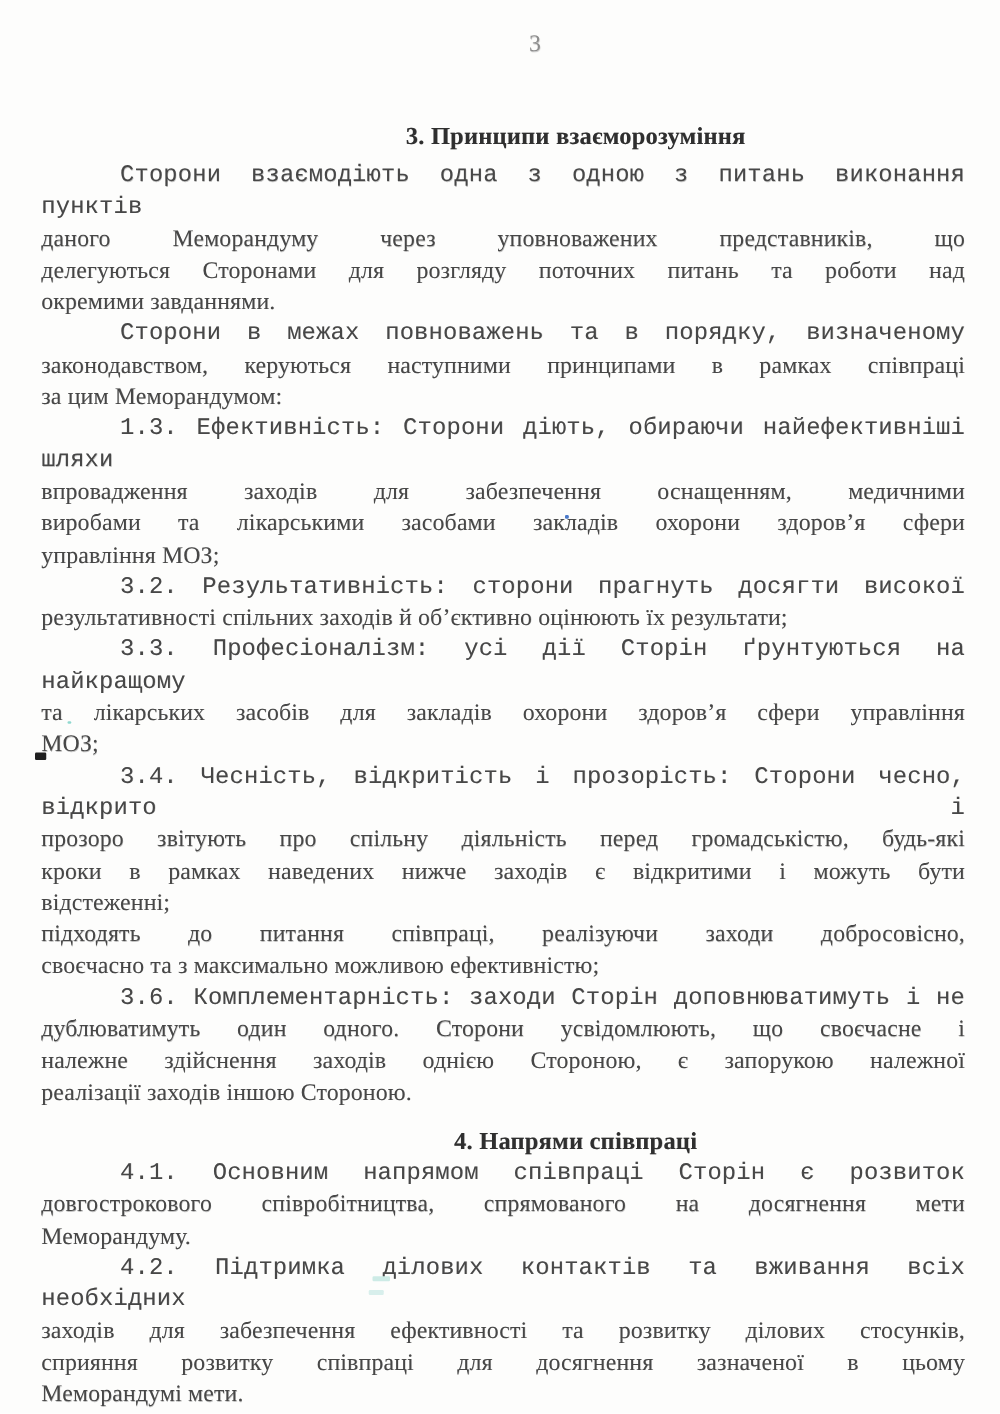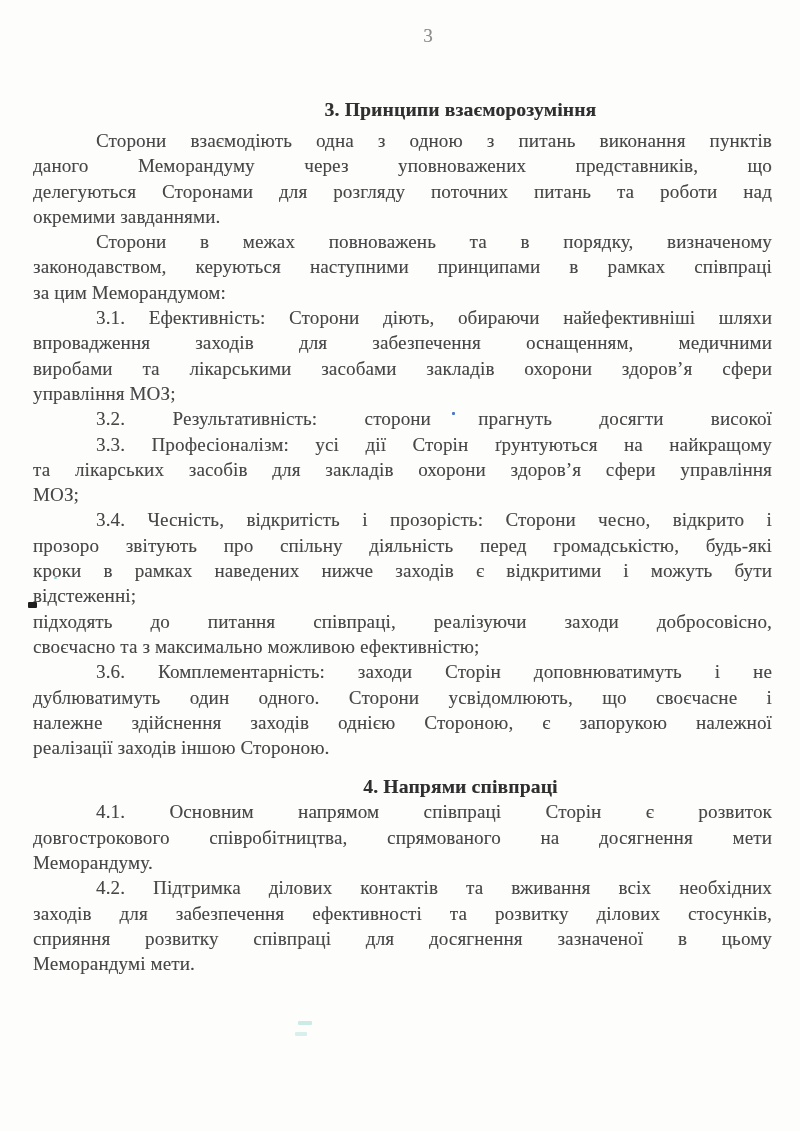--- a/index.html
+++ b/index.html
@@ -42,21 +42,21 @@
   .heading.second { margin-top: 14px; margin-bottom: 0; }
   .para { margin: 0; }
   .line {
     font-size: 19px;
     line-height: 25.3px;
     text-align: justify;
     text-align-last: justify;
     letter-spacing: 0.15px;
     text-shadow: 0.3px 0.3px 0.5px rgba(90,90,90,0.35);
   }
-  .line.first { text-indent: 63px; }
+  .line.first { text-indent: 63px; font-family: Liberation Mono, monospace; }
   .line.last { text-align: center; text-align-last: left; }
   .artifact {
     position: absolute;
     border-radius: 1px;
   }
 </style>
 </head>
 <body>
 
 <div class="page" id="page">
@@ -68,27 +68,28 @@
         <div class="line">даного Меморандуму через уповноважених представників, що</div>
         <div class="line">делегуються Сторонами для розгляду поточних питань та роботи над</div>
         <div class="line last">окремими завданнями.</div>
       </div>
       <div class="para">
         <div class="line first">Сторони в межах повноважень та в порядку, визначеному</div>
         <div class="line">законодавством, керуються наступними принципами в рамках співпраці</div>
         <div class="line last">за цим Меморандумом:</div>
       </div>
       <div class="para">
-        <div class="line first">3.1. Ефективність: Сторони діють, обираючи найефективніші шляхи</div>
+        <div class="line first">1.3. Ефективність: Сторони діють, обираючи найефективніші шляхи</div>
         <div class="line">впровадження заходів для забезпечення оснащенням, медичними</div>
         <div class="line">виробами та лікарськими засобами закладів охорони здоров’я сфери</div>
         <div class="line last">управління МОЗ;</div>
       </div>
       <div class="para">
         <div class="line first">3.2. Результативність: сторони прагнуть досягти високої</div>
+        <div class="line last">результативності спільних заходів й об’єктивно оцінюють їх результати;</div>
       </div>
       <div class="para">
         <div class="line first">3.3. Професіоналізм: усі дії Сторін ґрунтуються на найкращому</div>
         <div class="line">та лікарських засобів для закладів охорони здоров’я сфери управління</div>
         <div class="line last">МОЗ;</div>
       </div>
       <div class="para">
         <div class="line first">3.4. Чесність, відкритість і прозорість: Сторони чесно, відкрито і</div>
         <div class="line">прозоро звітують про спільну діяльність перед громадськістю, будь-які</div>
         <div class="line">кроки в рамках наведених нижче заходів є відкритими і можуть бути</div>

